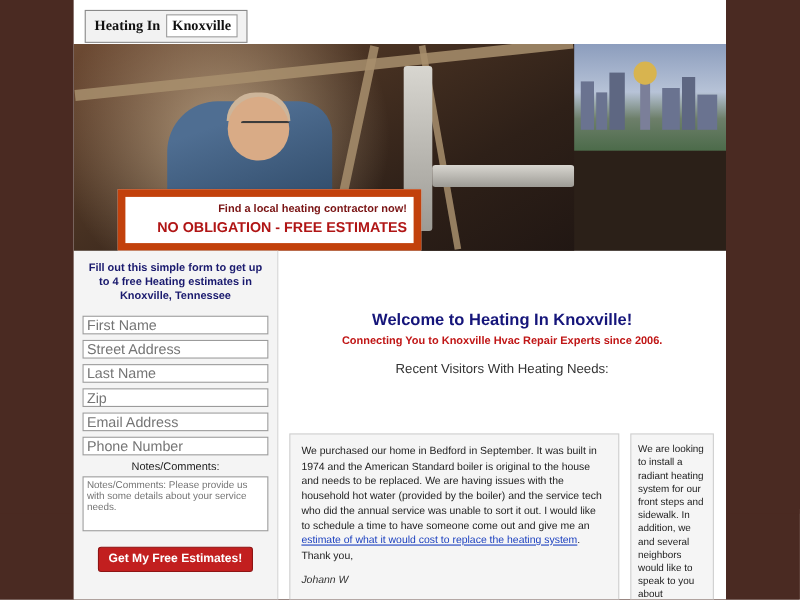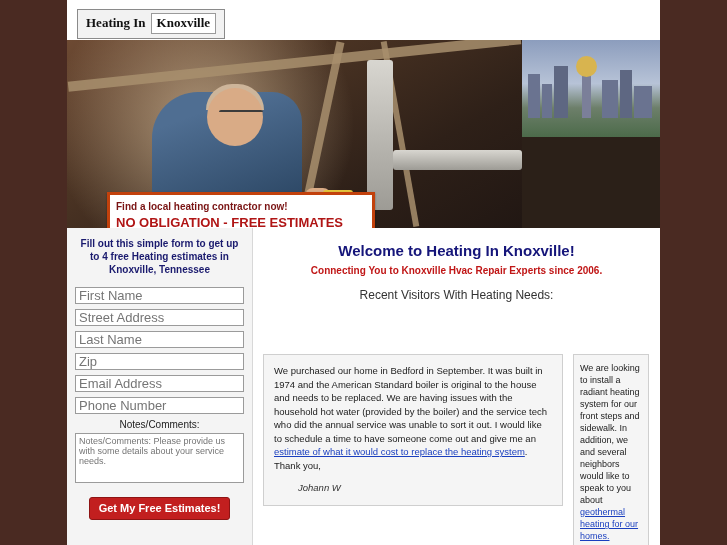--- a/index.html
+++ b/index.html
@@ -187,26 +187,26 @@
     border-radius: 50%; background: #e7e7e3; border: 1px solid #a5a5a0;
   }
   .thermo-slot {
     position:absolute; left: 40px; top: 54px; width: 34px; height: 8px;
     background: #e0e0dc; border: 1px solid #a5a5a0; border-radius: 2px;
   }
 
   .banner-cta {
     position: absolute;
     left: 40px;
-    top: 152px;
+    top: 132px;
     width: 250px;
     background: #ffffff;
-    border: 3px solid #c2410c;
+    border: 7px solid #c2410c;
     padding: 6px 6px 7px 6px;
-    text-align: left;
+    text-align: right;
     box-shadow: 0 1px 2px rgba(0,0,0,.35);
   }
   .banner-cta .l1 {
     font-size: 10px;
     color: #7a1414;
     font-weight: bold;
     margin-bottom: 3px;
   }
   .banner-cta .l2 {
     font-size: 13px;
@@ -301,20 +301,21 @@
     width: 407px;
     padding: 0;
   }
   .welcome {
     text-align: center;
     font-size: 15px;
     font-weight: bold;
     color: #15157a;
     padding: 14px 0 0 0;
     font-family: "Liberation Sans", sans-serif;
+    margin-top: 40px;
   }
   .tagline {
     text-align: center;
     font-size: 10px;
     font-weight: bold;
     color: #c01616;
     padding: 6px 0 0 0;
   }
   .recent {
     text-align: center;
@@ -343,21 +344,20 @@
     box-sizing: border-box;
   }
   .testimonial a {
     color: #1a3fbf;
     text-decoration: underline;
   }
   .testimonial .sig {
     font-style: italic;
     margin-top: 9px;
     color: #333;
-    margin-left: 24px;
   }
   .sidebox {
     width: 76px;
     background: #f5f5f5;
     border: 1px solid #cfcfcf;
     padding: 7px 6px 8px 6px;
     font-size: 9px;
     line-height: 12px;
     color: #222;
     box-sizing: border-box;

